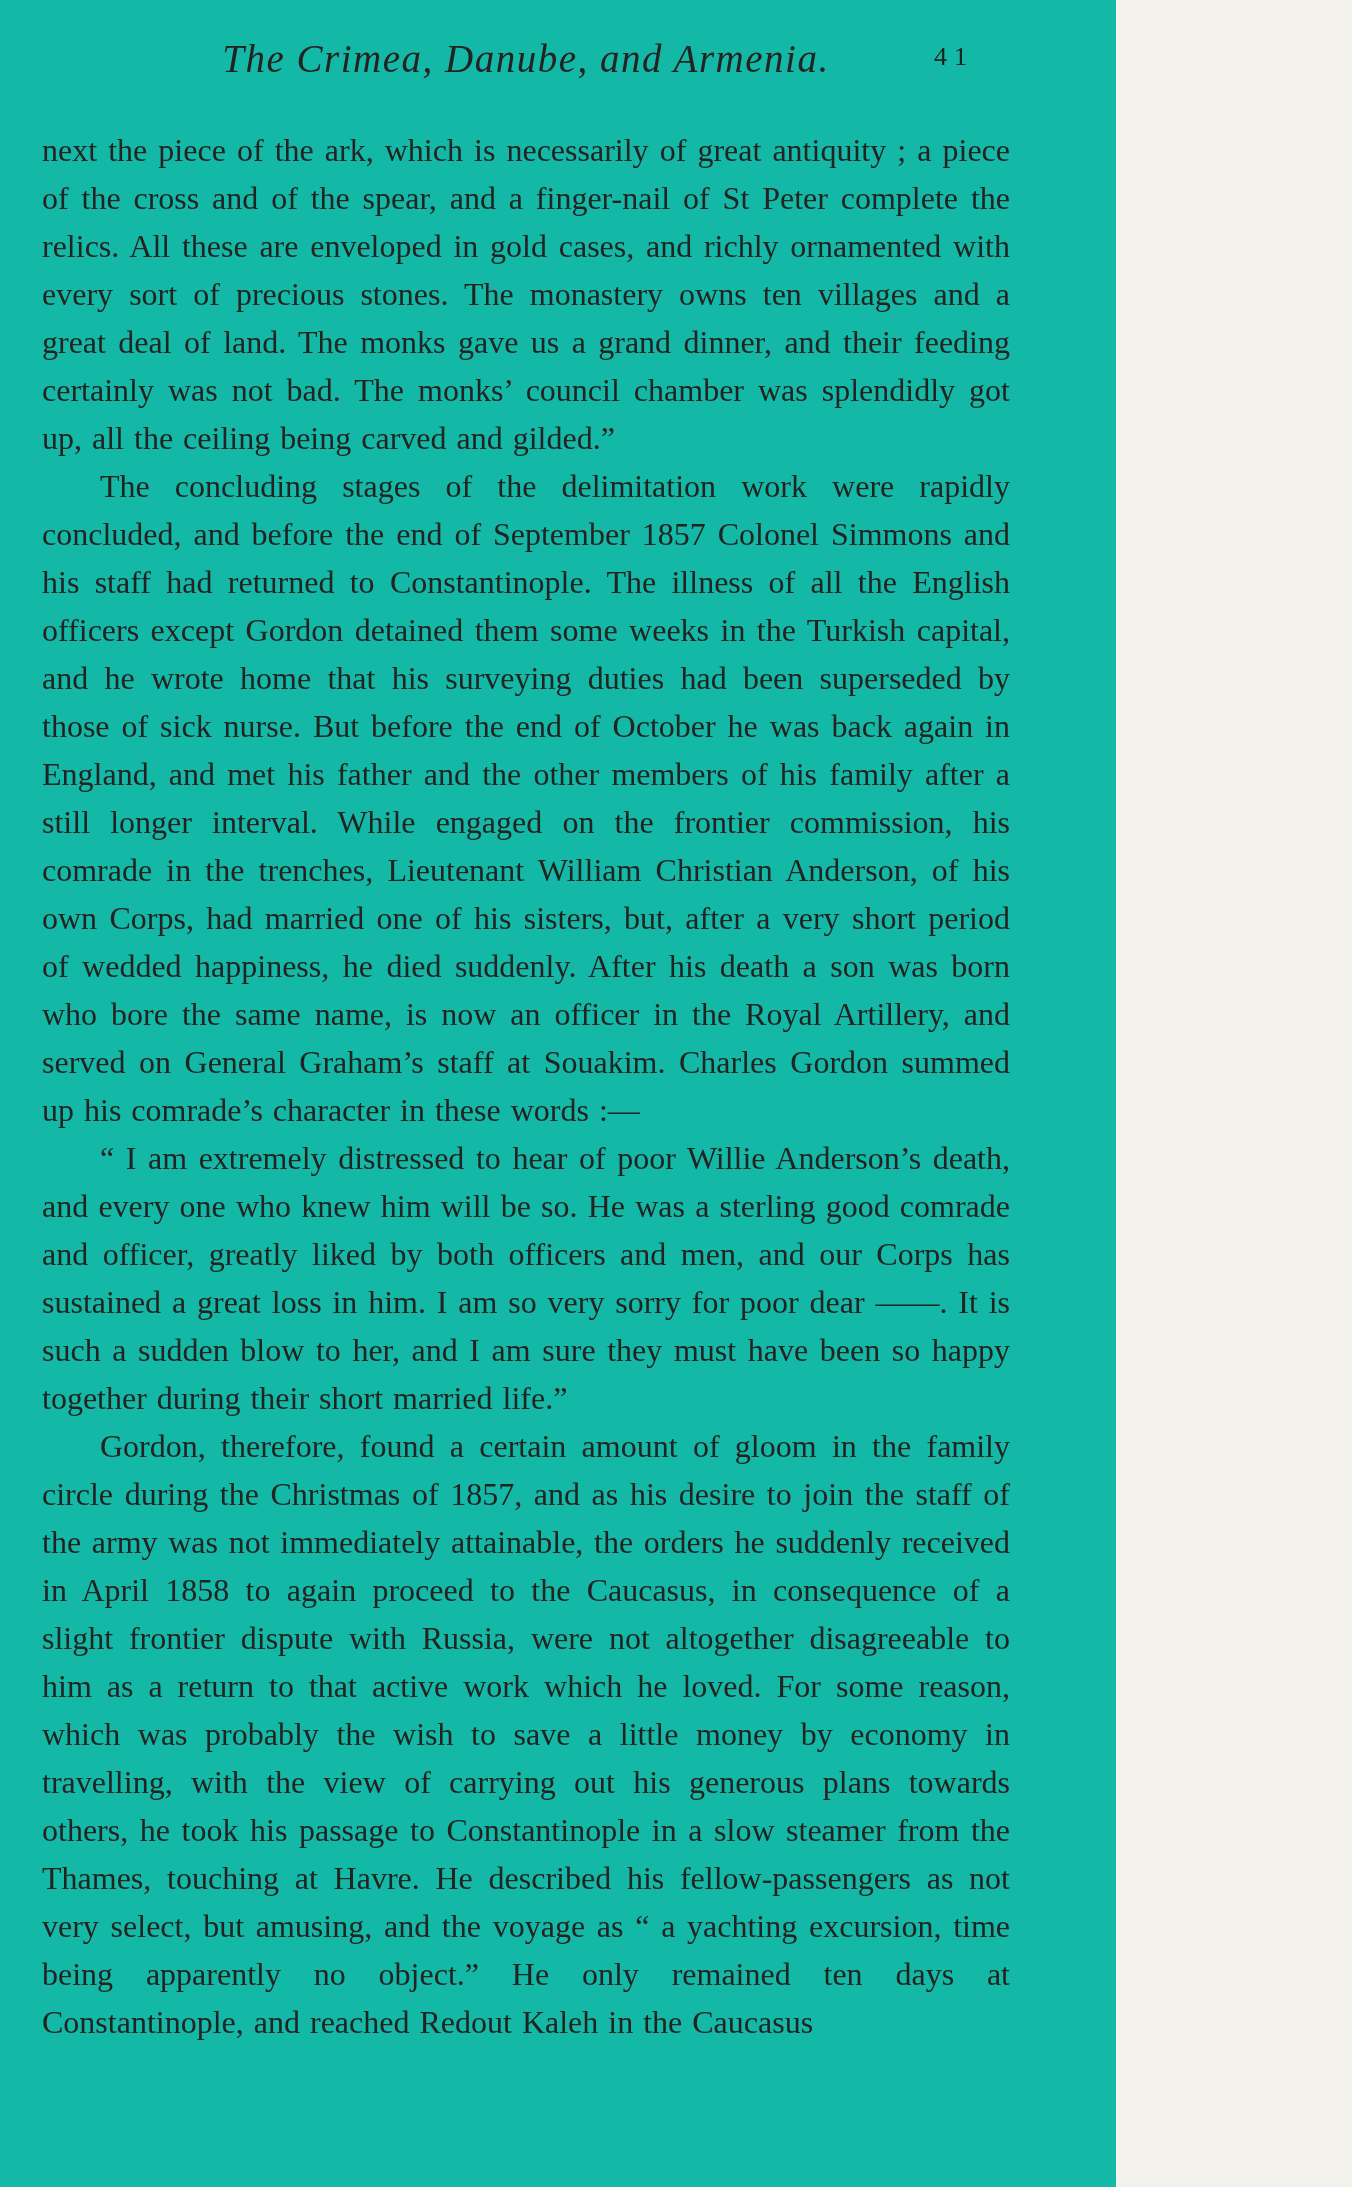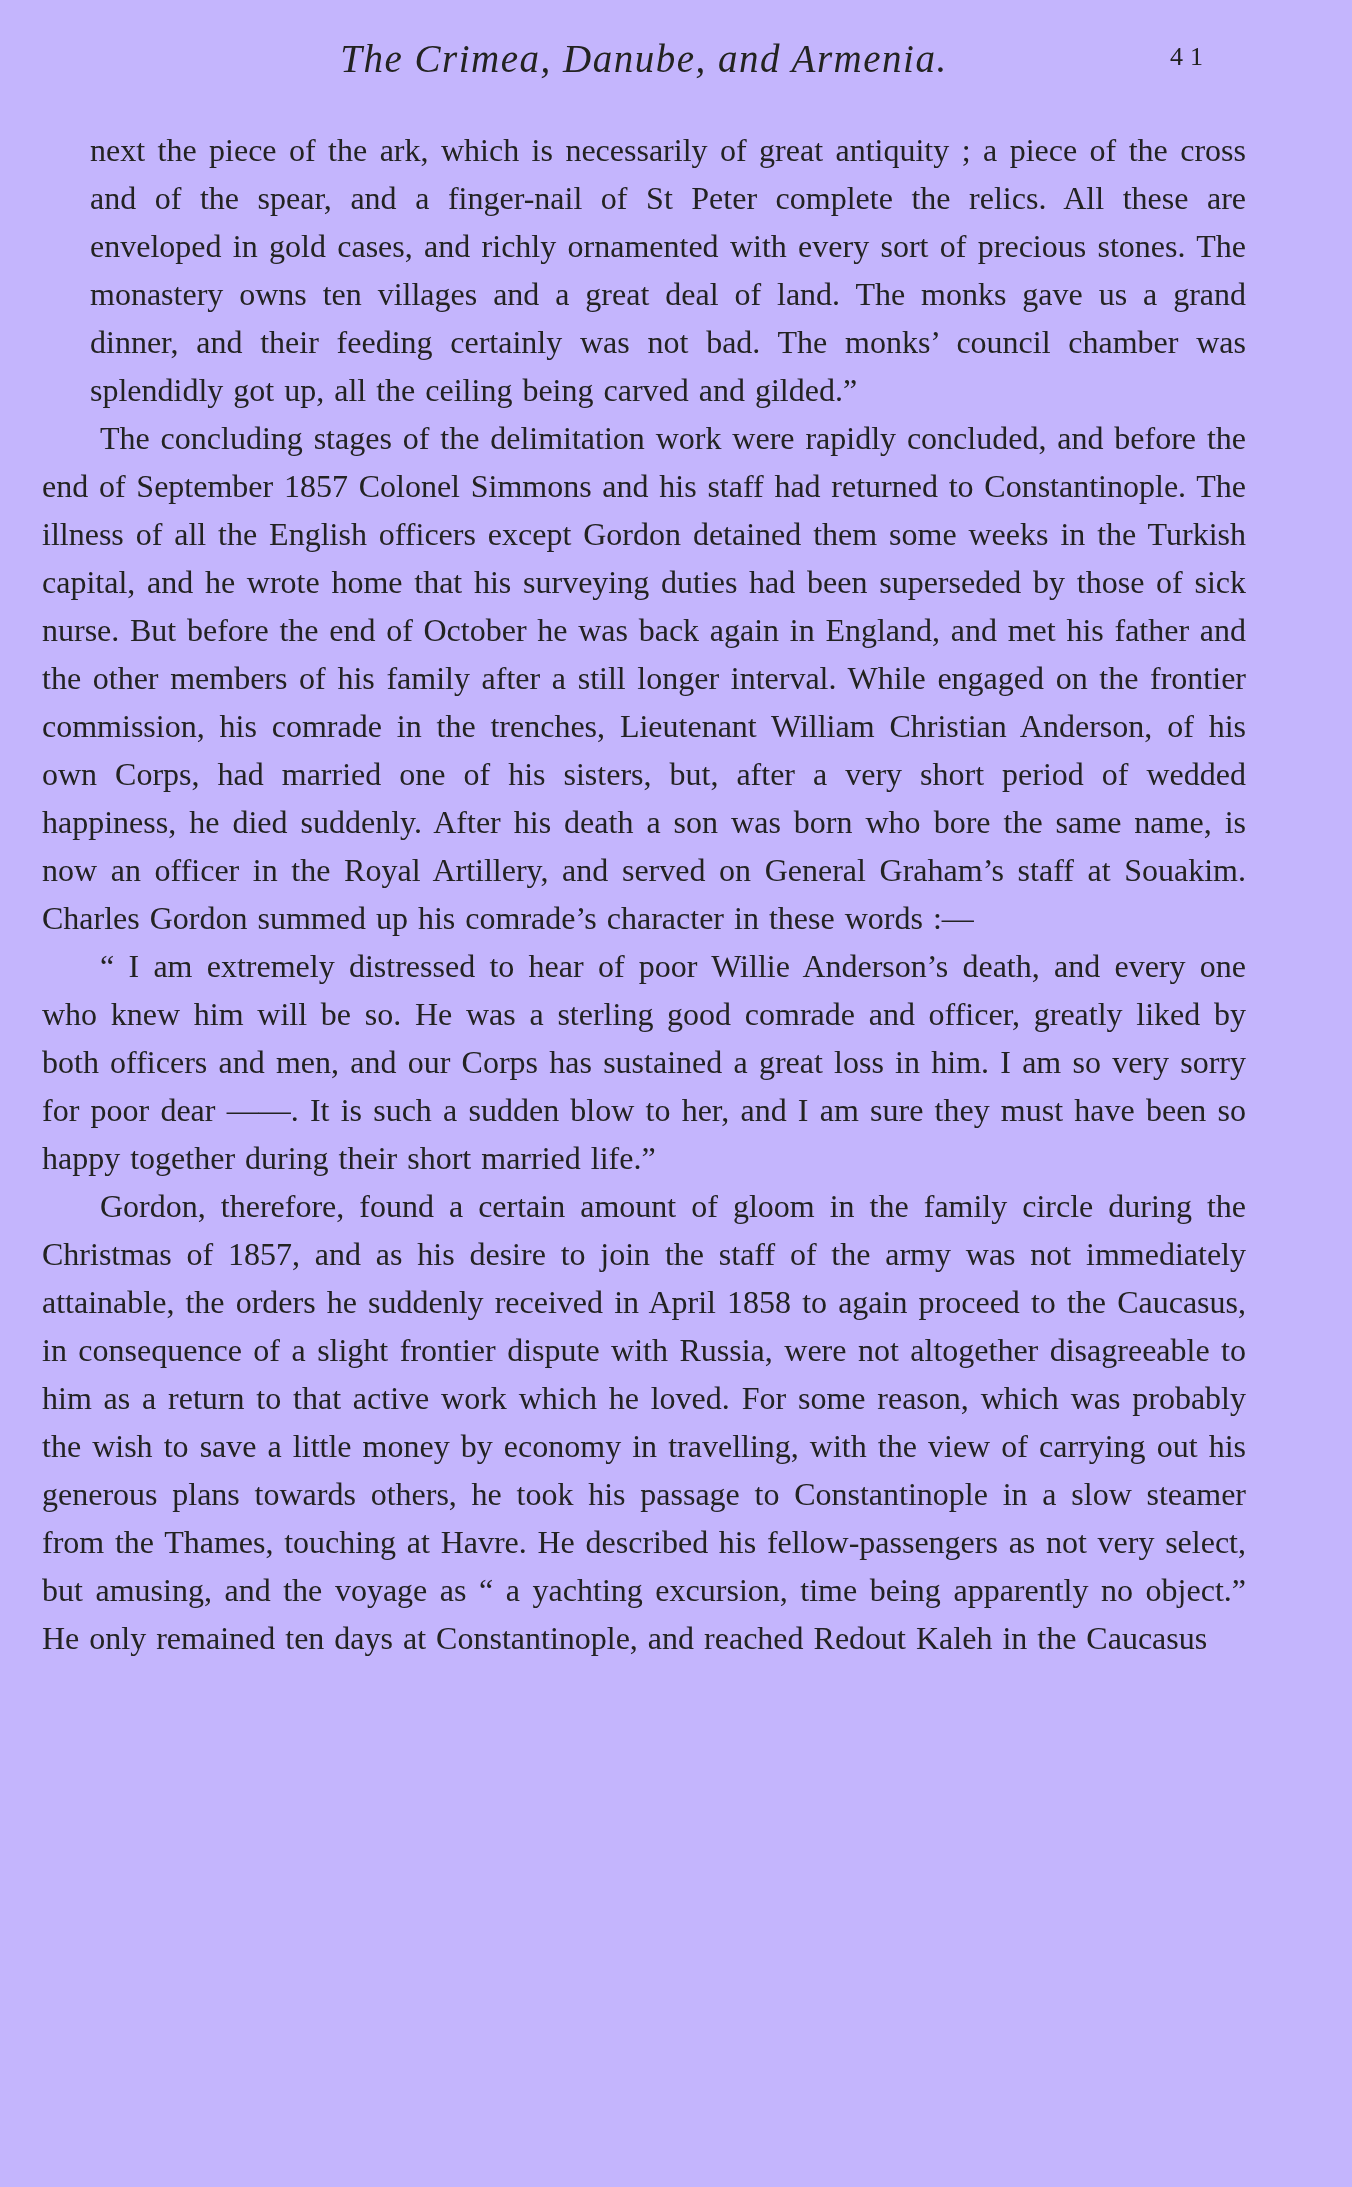--- a/index.html
+++ b/index.html
@@ -2,24 +2,24 @@
 <html><head>
 <meta charset="utf-8">
 <style>
   html, body {
     margin: 0;
     padding: 0;
     background: #f4f2ec;
   }
   .page {
     position: relative;
-    width: 1352px;
+    width: 1116px;
     height: 2187px;
     box-sizing: border-box;
-    background: #c4b5fd;
+    background: #14b8a6;
     color: #20201e;
     font-family: "Liberation Serif", "DejaVu Serif", serif;
     padding: 36px 106px 30px 42px;
     overflow: hidden;
   }
   .running-header {
     position: relative;
     height: 64px;
     margin-bottom: 26px;
   }
@@ -48,21 +48,20 @@
     line-height: 48px;
     text-align: justify;
     word-spacing: 2px;
     color: #232322;
   }
   .para.indent {
     text-indent: 58px;
   }
   .para.no-indent {
     text-indent: 0;
-    margin-left: 48px;
   }
 </style>
 </head>
 <body>
 
 <div class="page">
   <header class="running-header">
     <span class="header-title">The Crimea, Danube, and Armenia.</span>
     <span class="page-number">41</span>
   </header>

